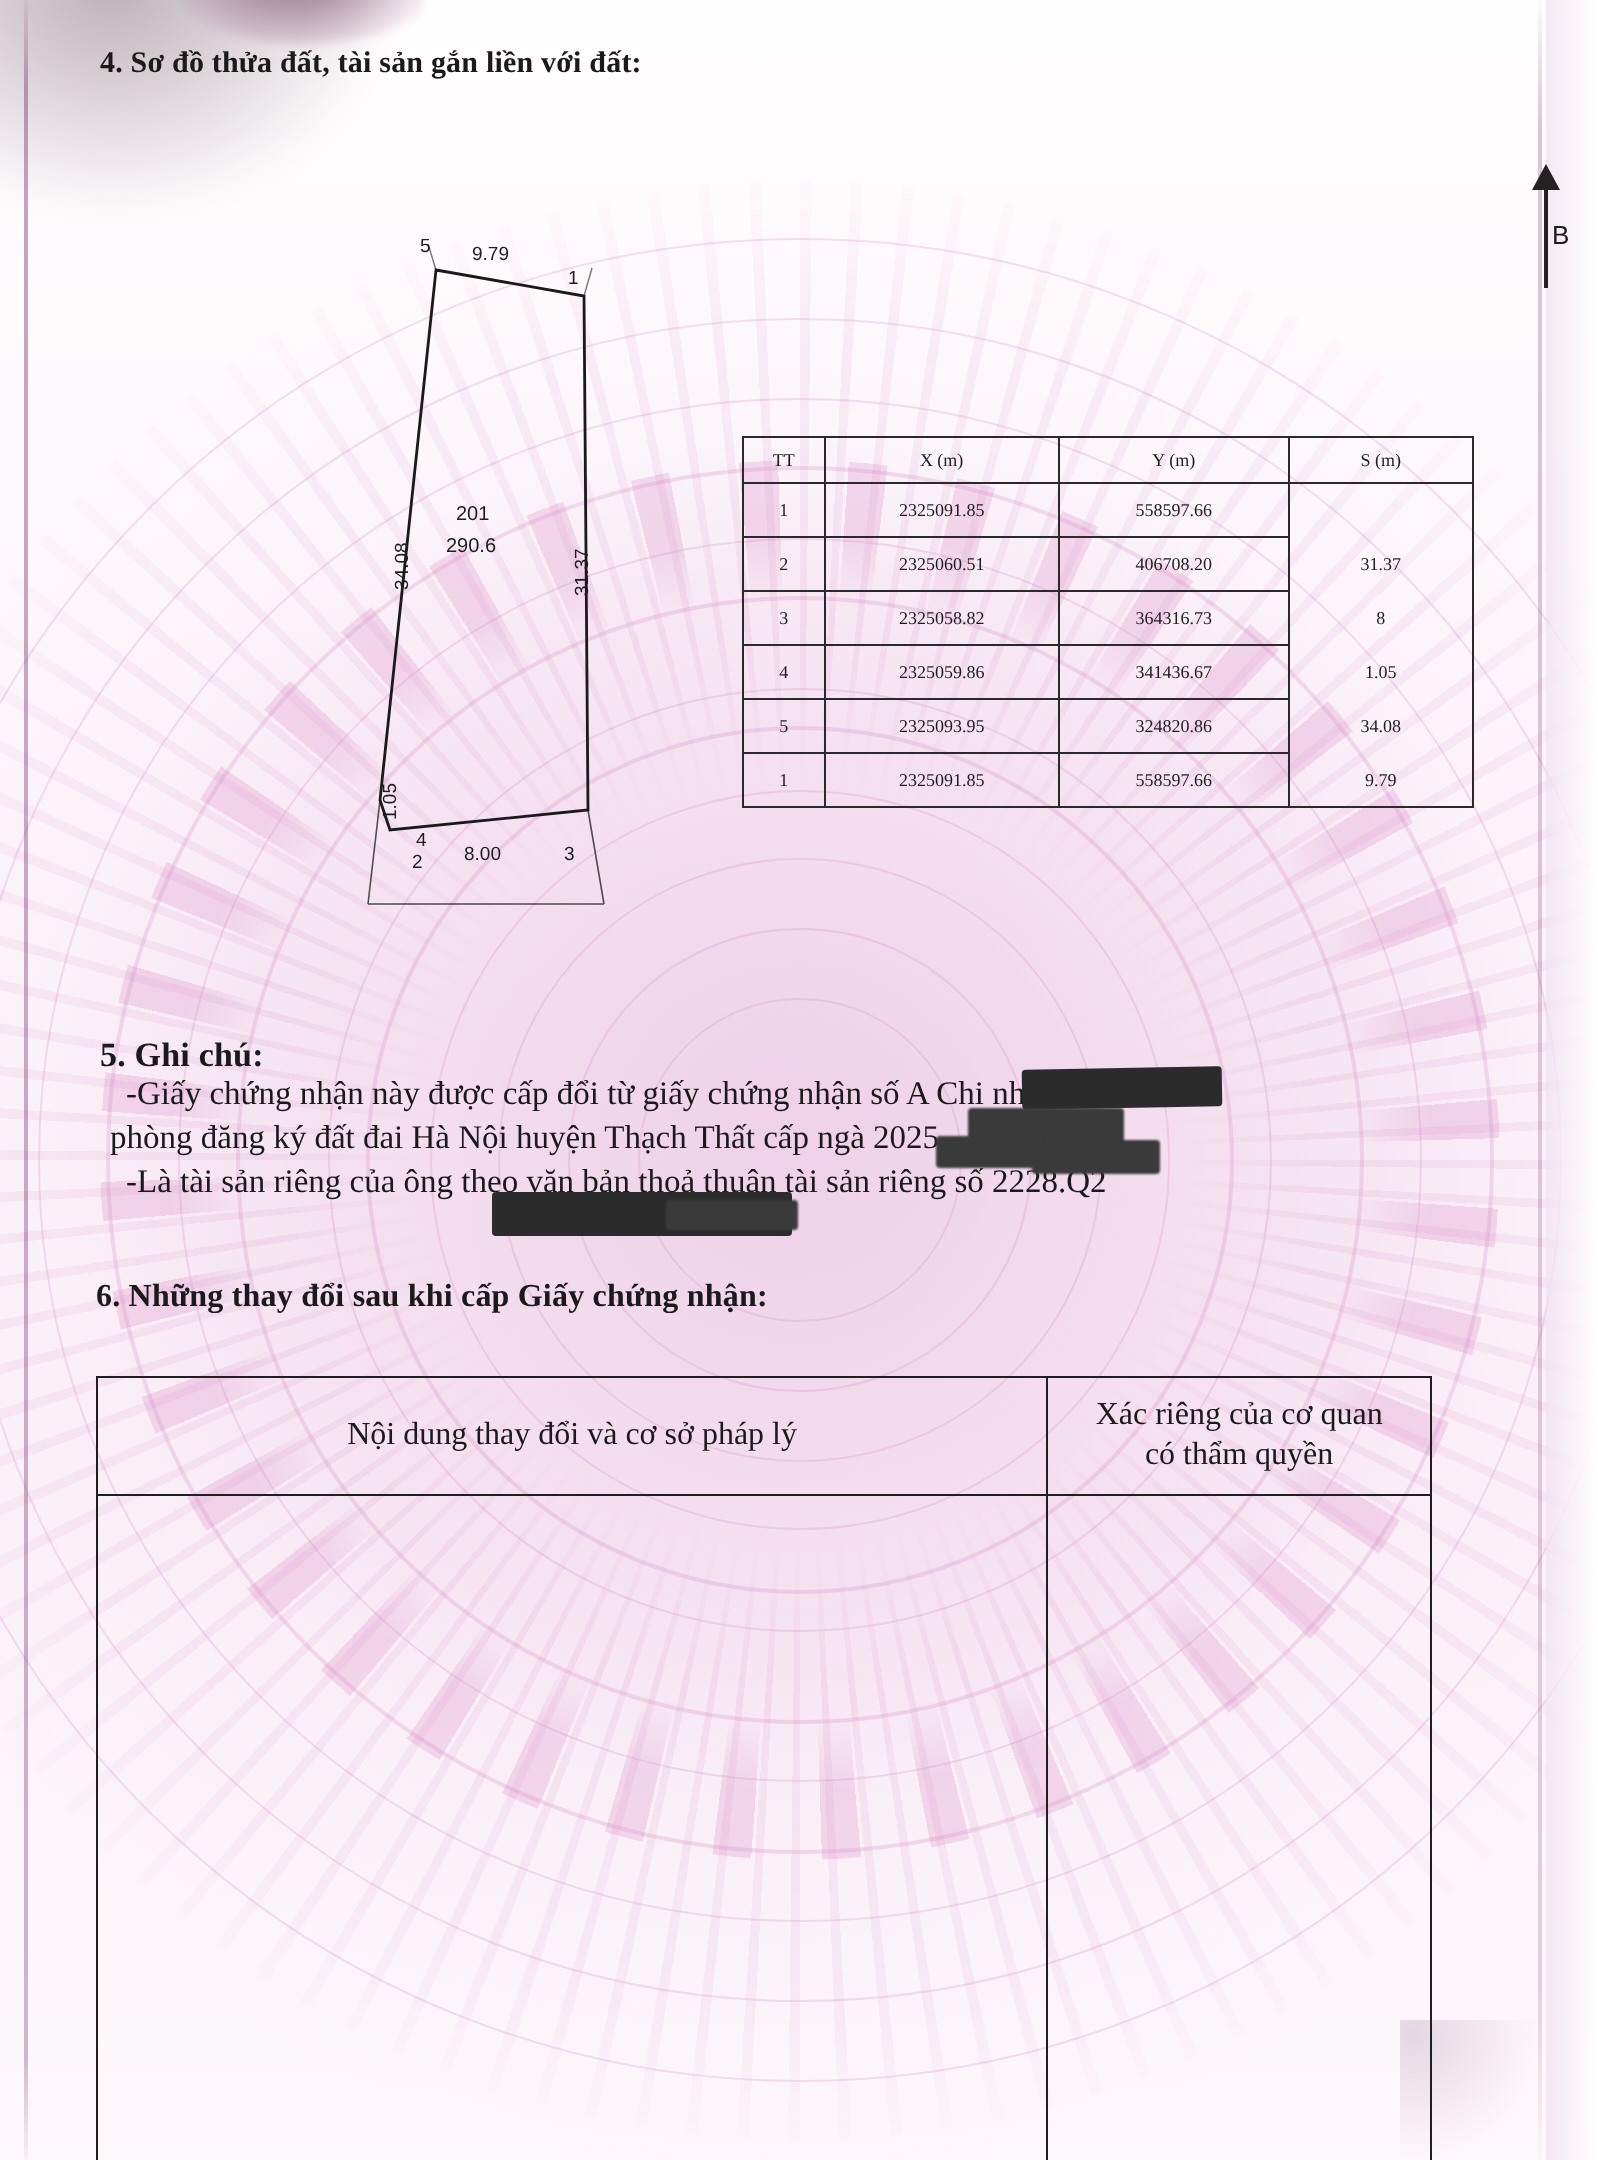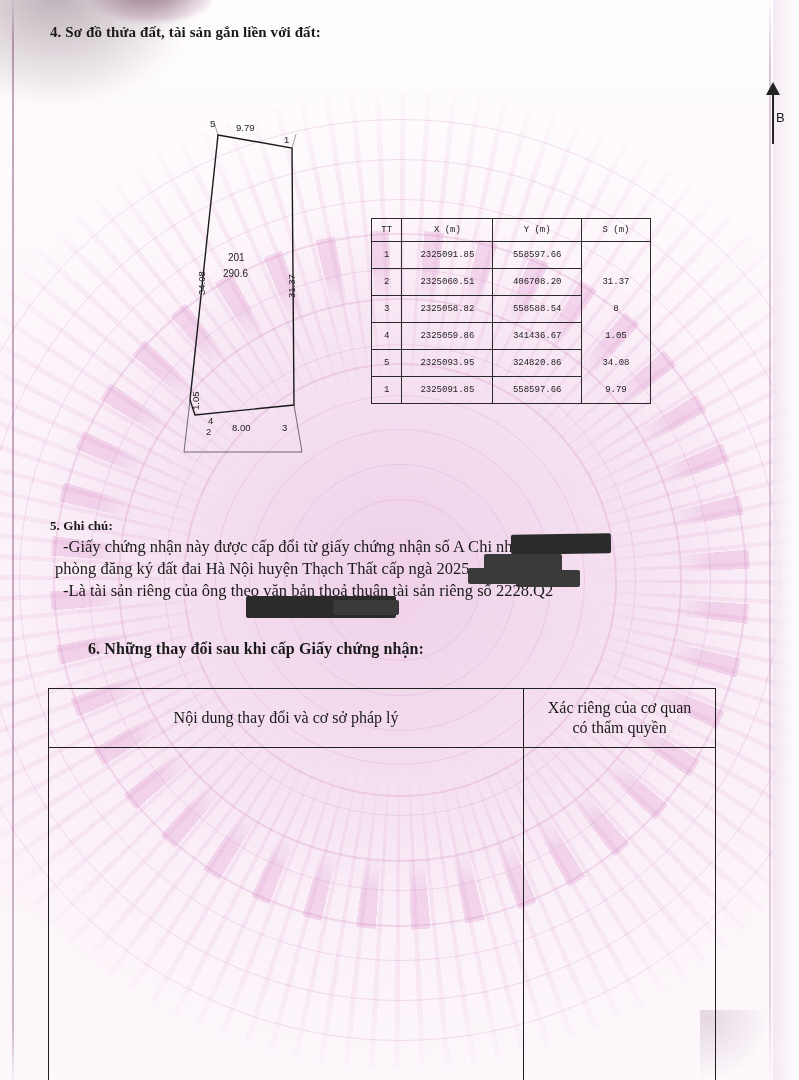--- a/index.html
+++ b/index.html
@@ -115,26 +115,26 @@
 
   
   .content {
     position: absolute;
     inset: 0;
     z-index: 5;
   }
   .sec-head {
     position: absolute;
     font-weight: bold;
-    font-size: 13px;
+    font-size: 17px;
     letter-spacing: .1px;
   }
   .sec4 { left: 50px; top: 24px; font-size: 15px; }
   .sec5 { left: 50px; top: 518px; }
-  .sec6 { left: 48px; top: 640px; font-size: 16px; margin-left: 40px; }
+  .sec6 { left: 48px; top: 640px; font-size: 16px; }
 
   .notes {
     position: absolute;
     left: 55px; top: 536px;
     width: 700px;
     font-size: 16.5px;
     line-height: 22px;
   }
   .notes p { margin: 0; white-space: nowrap; }
   .notes .ind { padding-left: 8px; }
@@ -201,23 +201,23 @@
   .plabel.rot {
     transform: rotate(-90deg);
     transform-origin: left top;
   }
   .plabel.big { font-size: 10px; }
 
   
   .coord-table {
     position: absolute;
     left: 371px; top: 218px;
-    width: 280px;
+    width: 366px;
     border-collapse: collapse;
-    font-family: Liberation Mono, monospace;
+    font-family: Liberation Serif, serif;
     font-size: 9px;
     color: #1d1d1d;
     background: transparent;
   }
   .coord-table th, .coord-table td {
     border: 1px solid #2a2a2a;
     text-align: center;
     padding: 0;
     height: 26px;
     font-weight: normal;
@@ -347,21 +347,21 @@
         </tr>
         <tr>
           <td>2</td>
           <td>2325060.51</td>
           <td>406708.20</td>
           <td class="s-col" style="border-top:none;border-bottom:none;">31.37</td>
         </tr>
         <tr>
           <td>3</td>
           <td>2325058.82</td>
-          <td>558588.54</td>
+          <td>364316.73</td>
           <td class="s-col" style="border-top:none;border-bottom:none;">8</td>
         </tr>
         <tr>
           <td>4</td>
           <td>2325059.86</td>
           <td>341436.67</td>
           <td class="s-col" style="border-top:none;border-bottom:none;">1.05</td>
         </tr>
         <tr>
           <td>5</td>

